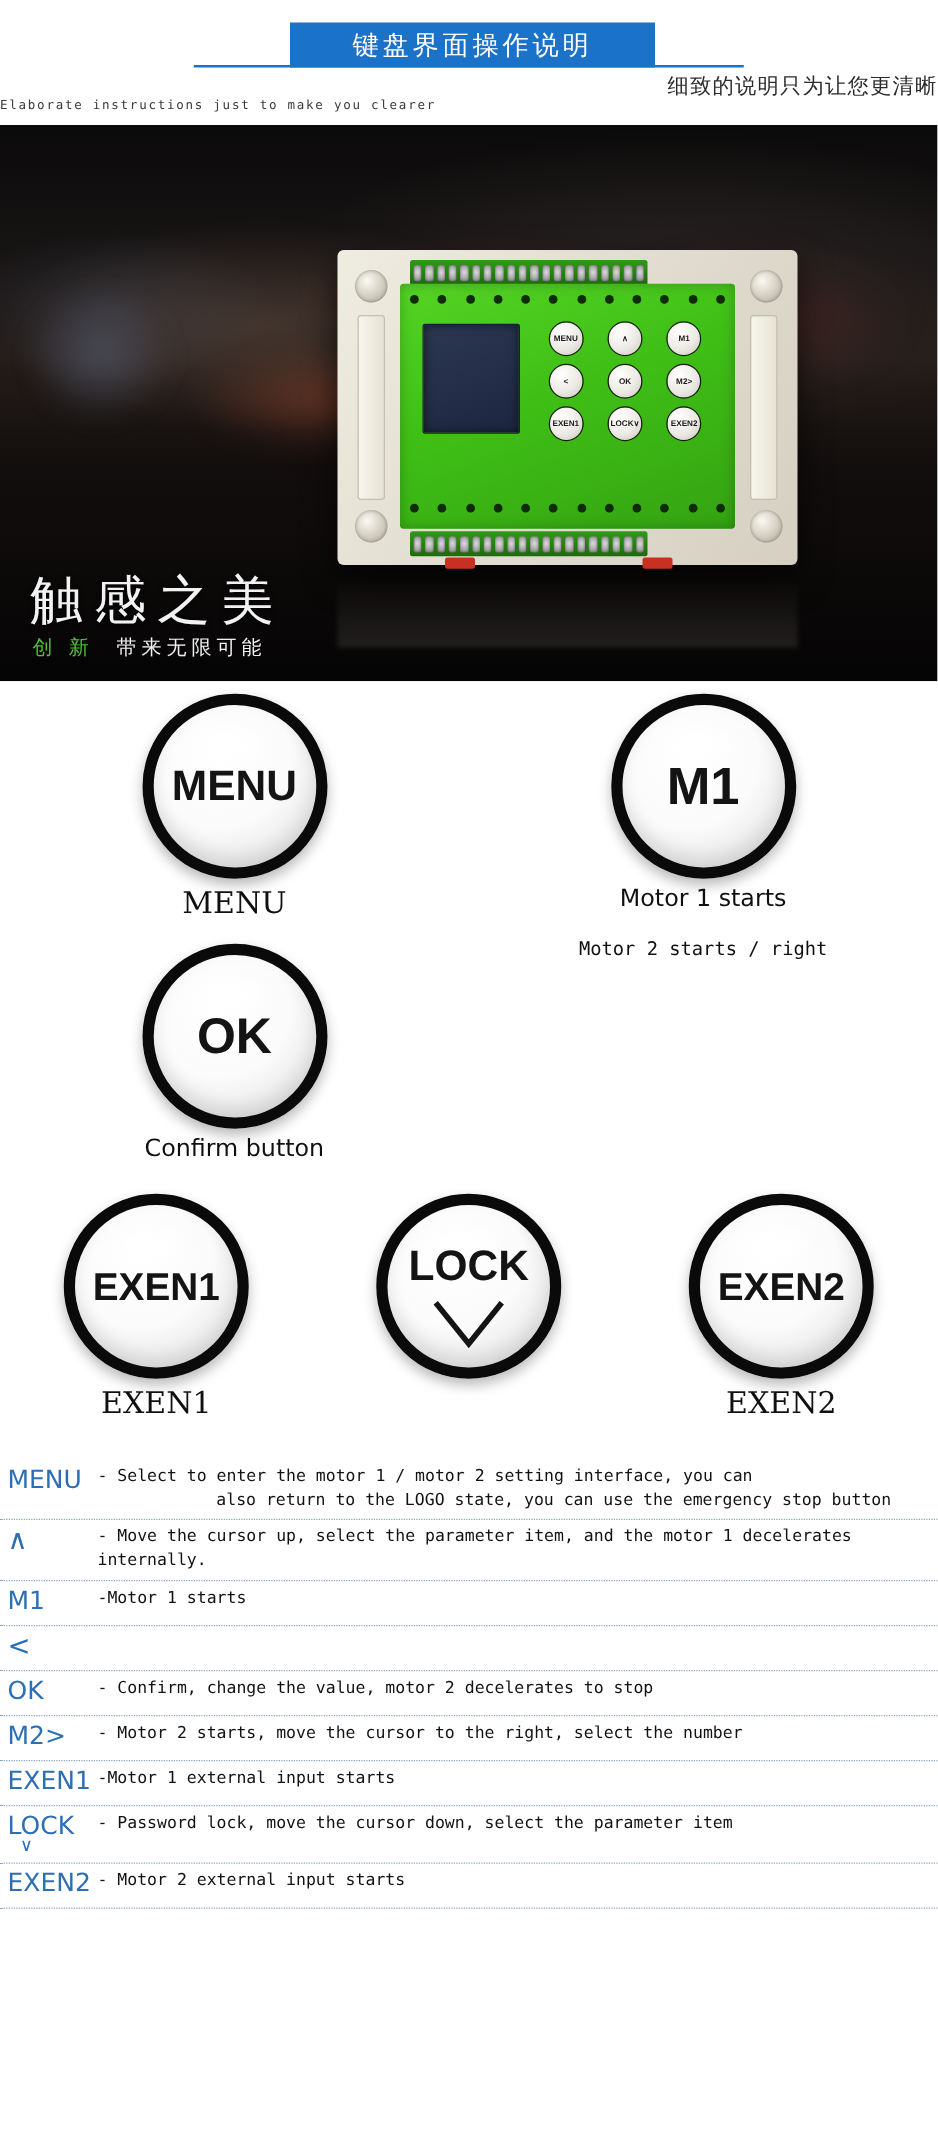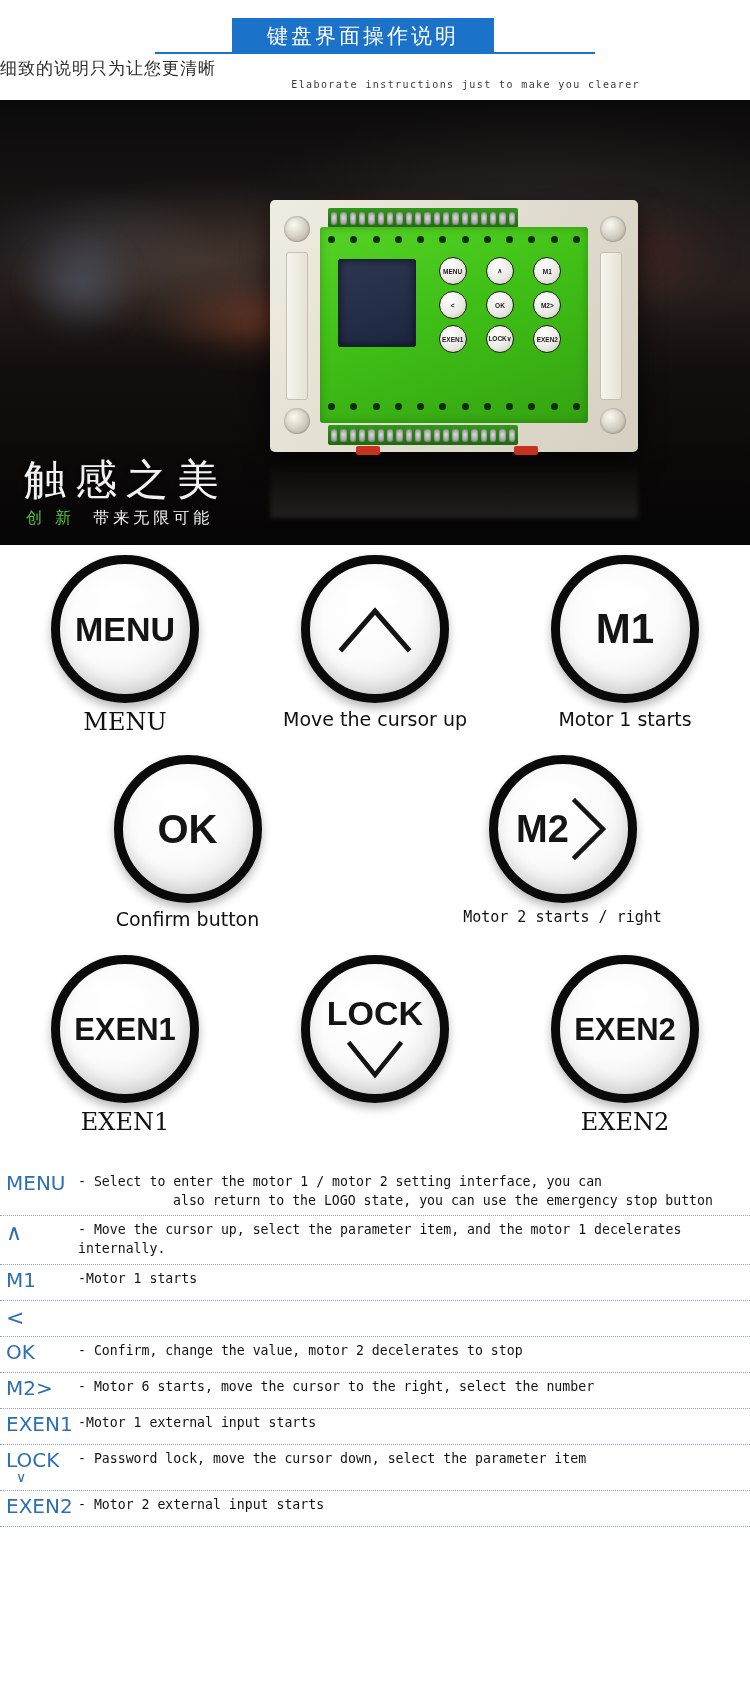--- a/index.html
+++ b/index.html
@@ -22,46 +22,46 @@
     left: 155px;
     top: 52px;
     width: 440px;
     height: 2px;
     background: #1b72c9;
   }
   .header-banner {
     position: absolute;
     left: 232px;
     top: 18px;
-    width: 262px;
+    width: 292px;
     height: 36px;
     background: #1b72c9;
     color: #ffffff;
     font-size: 21px;
     letter-spacing: 3px;
     line-height: 36px;
     text-align: center;
     font-family: "DejaVu Sans", sans-serif;
     font-weight: 500;
   }
   .header-sub-cn {
     position: absolute;
     left: 0; top: 57px;
     width: 750px;
-    text-align: left;
+    text-align: right;
     font-size: 17px;
     color: #2b2b2b;
     letter-spacing: 1px;
     font-family: "DejaVu Sans", sans-serif;
   }
   .header-sub-en {
     position: absolute;
     left: 0; top: 79px;
     width: 640px;
-    text-align: right;
+    text-align: left;
     font-size: 10px;
     color: #3a3a3a;
     letter-spacing: 1.4px;
     font-family: "DejaVu Sans Mono", monospace;
   }
 
   
   .hero {
     position: absolute;
     left: 0; top: 100px;
@@ -437,59 +437,39 @@
 <div class="grid">
 
   <div class="grid-row">
     <div class="cell">
       <div class="btn-big">
         <span class="btn-face face-menu">MENU</span>
       </div>
       <div class="cap cap-lg">MENU</div>
     </div>
 
-    <div class="cell">
-      <div class="btn-big">
-        <span class="chev">
-          <svg width="74" height="48" viewBox="0 0 74 48">
-              <polyline points="4,44 37,6 70,44" fill="none" stroke="#141414" stroke-width="5" stroke-linecap="square"></polyline>
-            </svg>
-        </span>
-      </div>
-      <div class="cap cap-md">Move the cursor up</div>
-    </div>
 
     <div class="cell">
       <div class="btn-big">
         <span class="btn-face face-m1">M1</span>
       </div>
       <div class="cap cap-md">Motor 1 starts</div>
     </div>
   </div>
 
   <div class="grid-row">
 
     <div class="cell">
       <div class="btn-big">
         <span class="btn-face face-ok">OK</span>
       </div>
       <div class="cap cap-md">Confirm button</div>
     </div>
 
     <div class="cell">
-      <div class="btn-big">
-        <span class="m2-wrap">
-          <span class="lbl">M2</span>
-          <span class="chev" style="position:static">
-            <svg width="40" height="64" viewBox="0 0 40 64">
-                <polyline points="6,4 34,32 6,60" fill="none" stroke="#141414" stroke-width="4.5" stroke-linecap="square"></polyline>
-              </svg>
-          </span>
-        </span>
-      </div>
       <div class="cap cap-sm">Motor 2 starts / right</div>
     </div>
   </div>
 
   <div class="grid-row">
     <div class="cell">
       <div class="btn-big">
         <span class="btn-face face-exen">EXEN1</span>
       </div>
       <div class="cap cap-lg">EXEN1</div>
@@ -539,21 +519,21 @@
     <div class="lkey sym">&lt;</div>
   </div>
 
   <div class="lrow">
     <div class="lkey">OK</div>
     <div class="ldesc">- Confirm, change the value, motor 2 decelerates to stop</div>
   </div>
 
   <div class="lrow">
     <div class="lkey">M2&gt;</div>
-    <div class="ldesc">- Motor 6 starts, move the cursor to the right, select the number</div>
+    <div class="ldesc">- Motor 2 starts, move the cursor to the right, select the number</div>
   </div>
 
   <div class="lrow">
     <div class="lkey">EXEN1</div>
     <div class="ldesc">-Motor 1 external input starts</div>
   </div>
 
   <div class="lrow">
     <div class="lkey">
       <span>LOCK</span>

